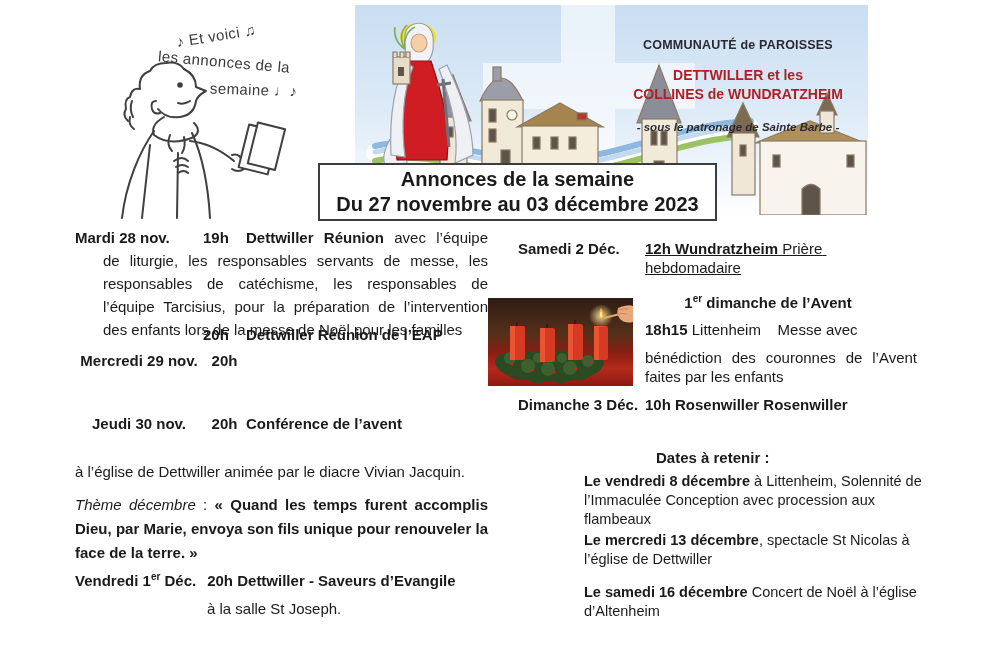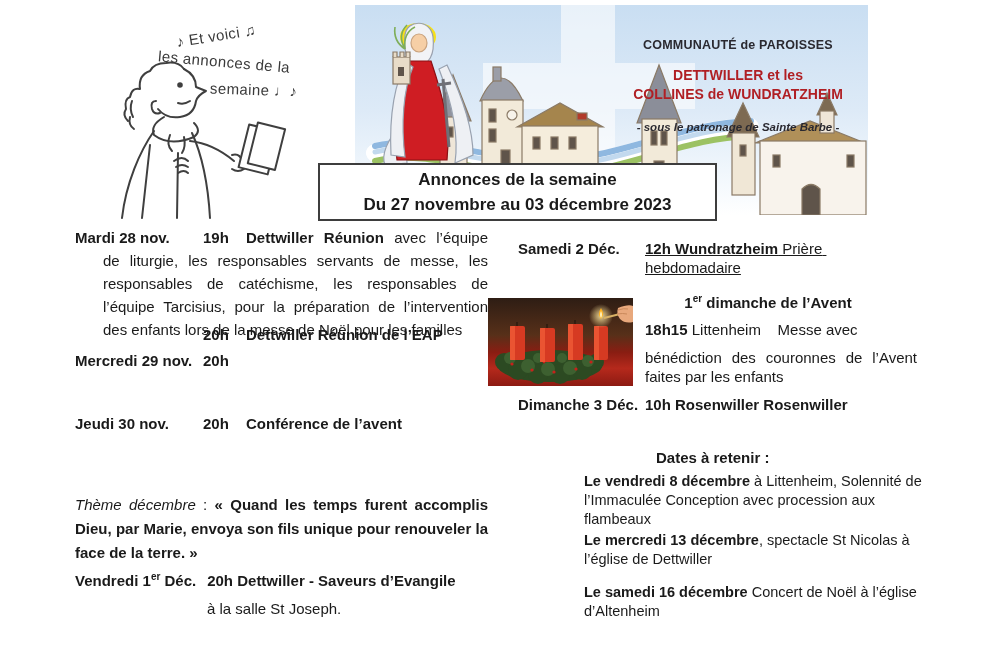--- a/index.html
+++ b/index.html
@@ -24,28 +24,28 @@
   #banner svg { display:block; }
   .banner-text { position:absolute; width:230px; left:268px; text-align:center; }
   #banner-org   { top:33px;  font-size:12.5px; font-weight:bold; color:#2a2930; letter-spacing:.2px; }
   #banner-name1 { top:62px;  font-size:14px; font-weight:bold; color:#b01f24; }
   #banner-name2 { top:81px;  font-size:14px; font-weight:bold; color:#b01f24; }
   #banner-patron{ top:116px; font-size:11.5px; font-style:italic; font-weight:bold; color:#2a2930; }
 
   
   #title-box { left:318px; top:163px; width:399px; height:58px; background:#fff; border:2px solid #3d3d3d;
                display:flex; flex-direction:column; justify-content:center; align-items:center;
-               font-size:17px; font-weight:bold; line-height:25px; color:#1a1a1a; z-index:5; }
+               font-size:20px; font-weight:bold; line-height:25px; color:#1a1a1a; z-index:5; }
 
   
   .lcol { left:75px; width:413px; font-size:15px; line-height:23px; }
   .hang { padding-left:28px; text-indent:-28px; }
   .day  { display:inline-block; width:128px; text-indent:0; font-weight:bold; }
   .time { display:inline-block; width:43px;  text-indent:0; font-weight:bold; }
-  .mrow { display:flex; }
+  .mrow { display:flex;text-align:center; }
   .mrow .day, .mrow .time { flex:none; }
 
   
   .rday { left:518px; font-size:15px; font-weight:bold; }
   .rtxt { left:645px; width:272px; font-size:15px; line-height:18.5px; }
   #photo { left:488px; top:298px; width:145px; height:88px; }
   .dates { left:584px; width:360px; font-size:14.5px; line-height:19px; }
 </style>
 </head>
 <body>
@@ -196,20 +196,21 @@
     <span class="day">Mercredi 29 nov.</span>
     <span class="time">20h</span>
   </div>
 
   <div class="abs lcol mrow" style="top:412px;">
     <span class="day">Jeudi 30 nov.</span>
     <span class="time">20h</span>
     <span class="b">Conférence de l’avent</span>
   </div>
 
+  <div class="abs lcol" style="top:460px;">à l’église de Dettwiller animée par le diacre Vivian Jacquin.</div>
 
   <div class="abs lcol j" style="top:493px; line-height:24px;">
     <span class="i">Thème décembre</span><span style="white-space:pre-wrap;"> : </span><span class="b">« Quand les temps furent accomplis Dieu, par Marie, envoya son fils unique pour renouveler la face de la terre. »</span>
   </div>
 
   <div class="abs lcol b" style="top:569px;">
     <span><span>Vendredi 1</span><sup>er</sup><span> Déc.</span></span><span style="margin-left:11px;">20h Dettwiller - Saveurs d’Evangile</span>
   </div>
 
   <div class="abs lcol" style="top:597px; padding-left:132px;">à la salle St Joseph.</div>

